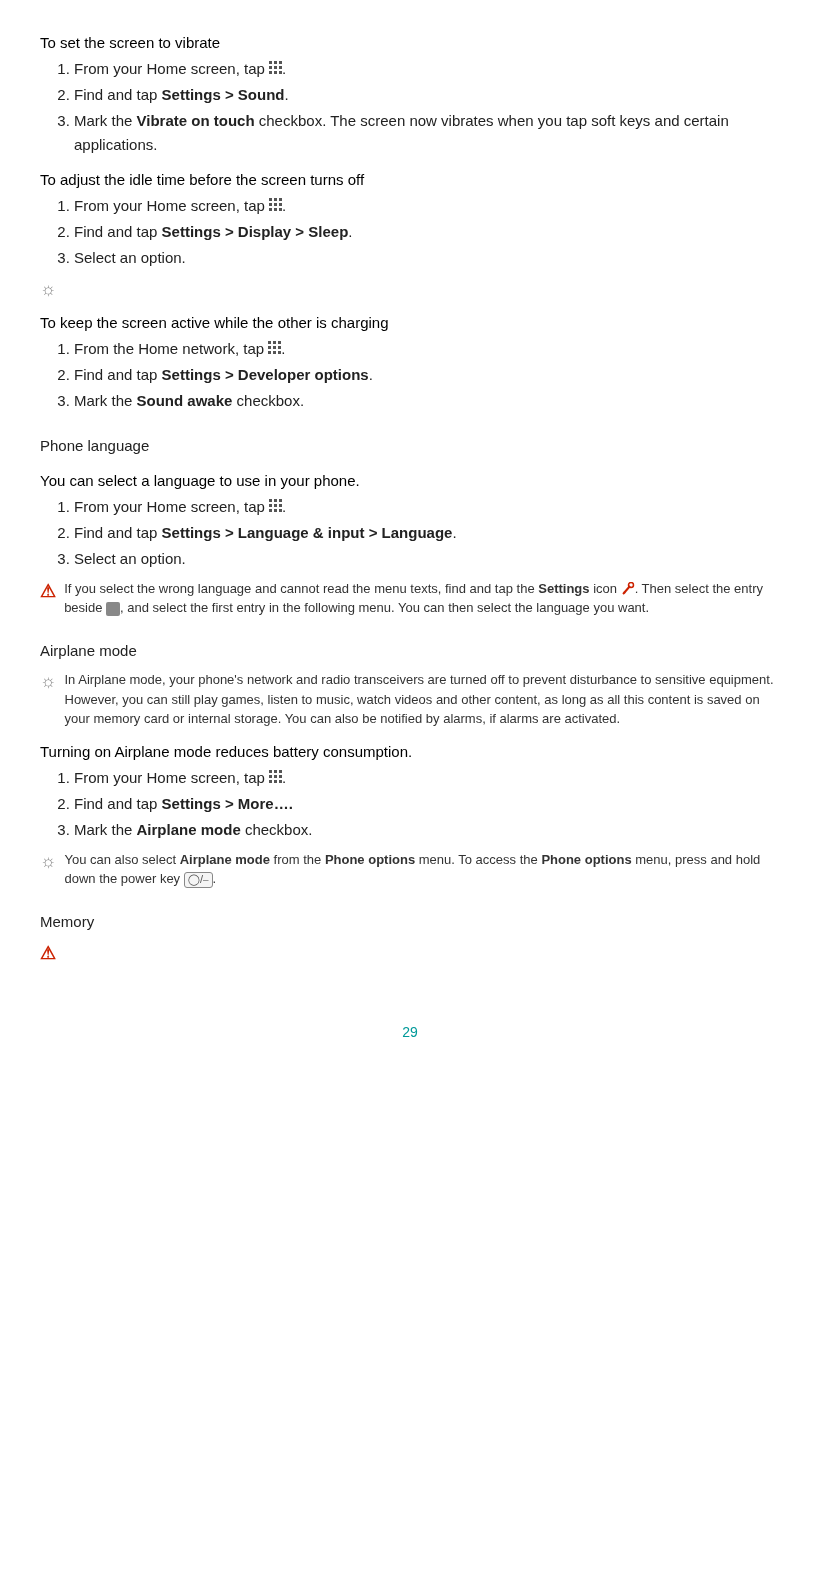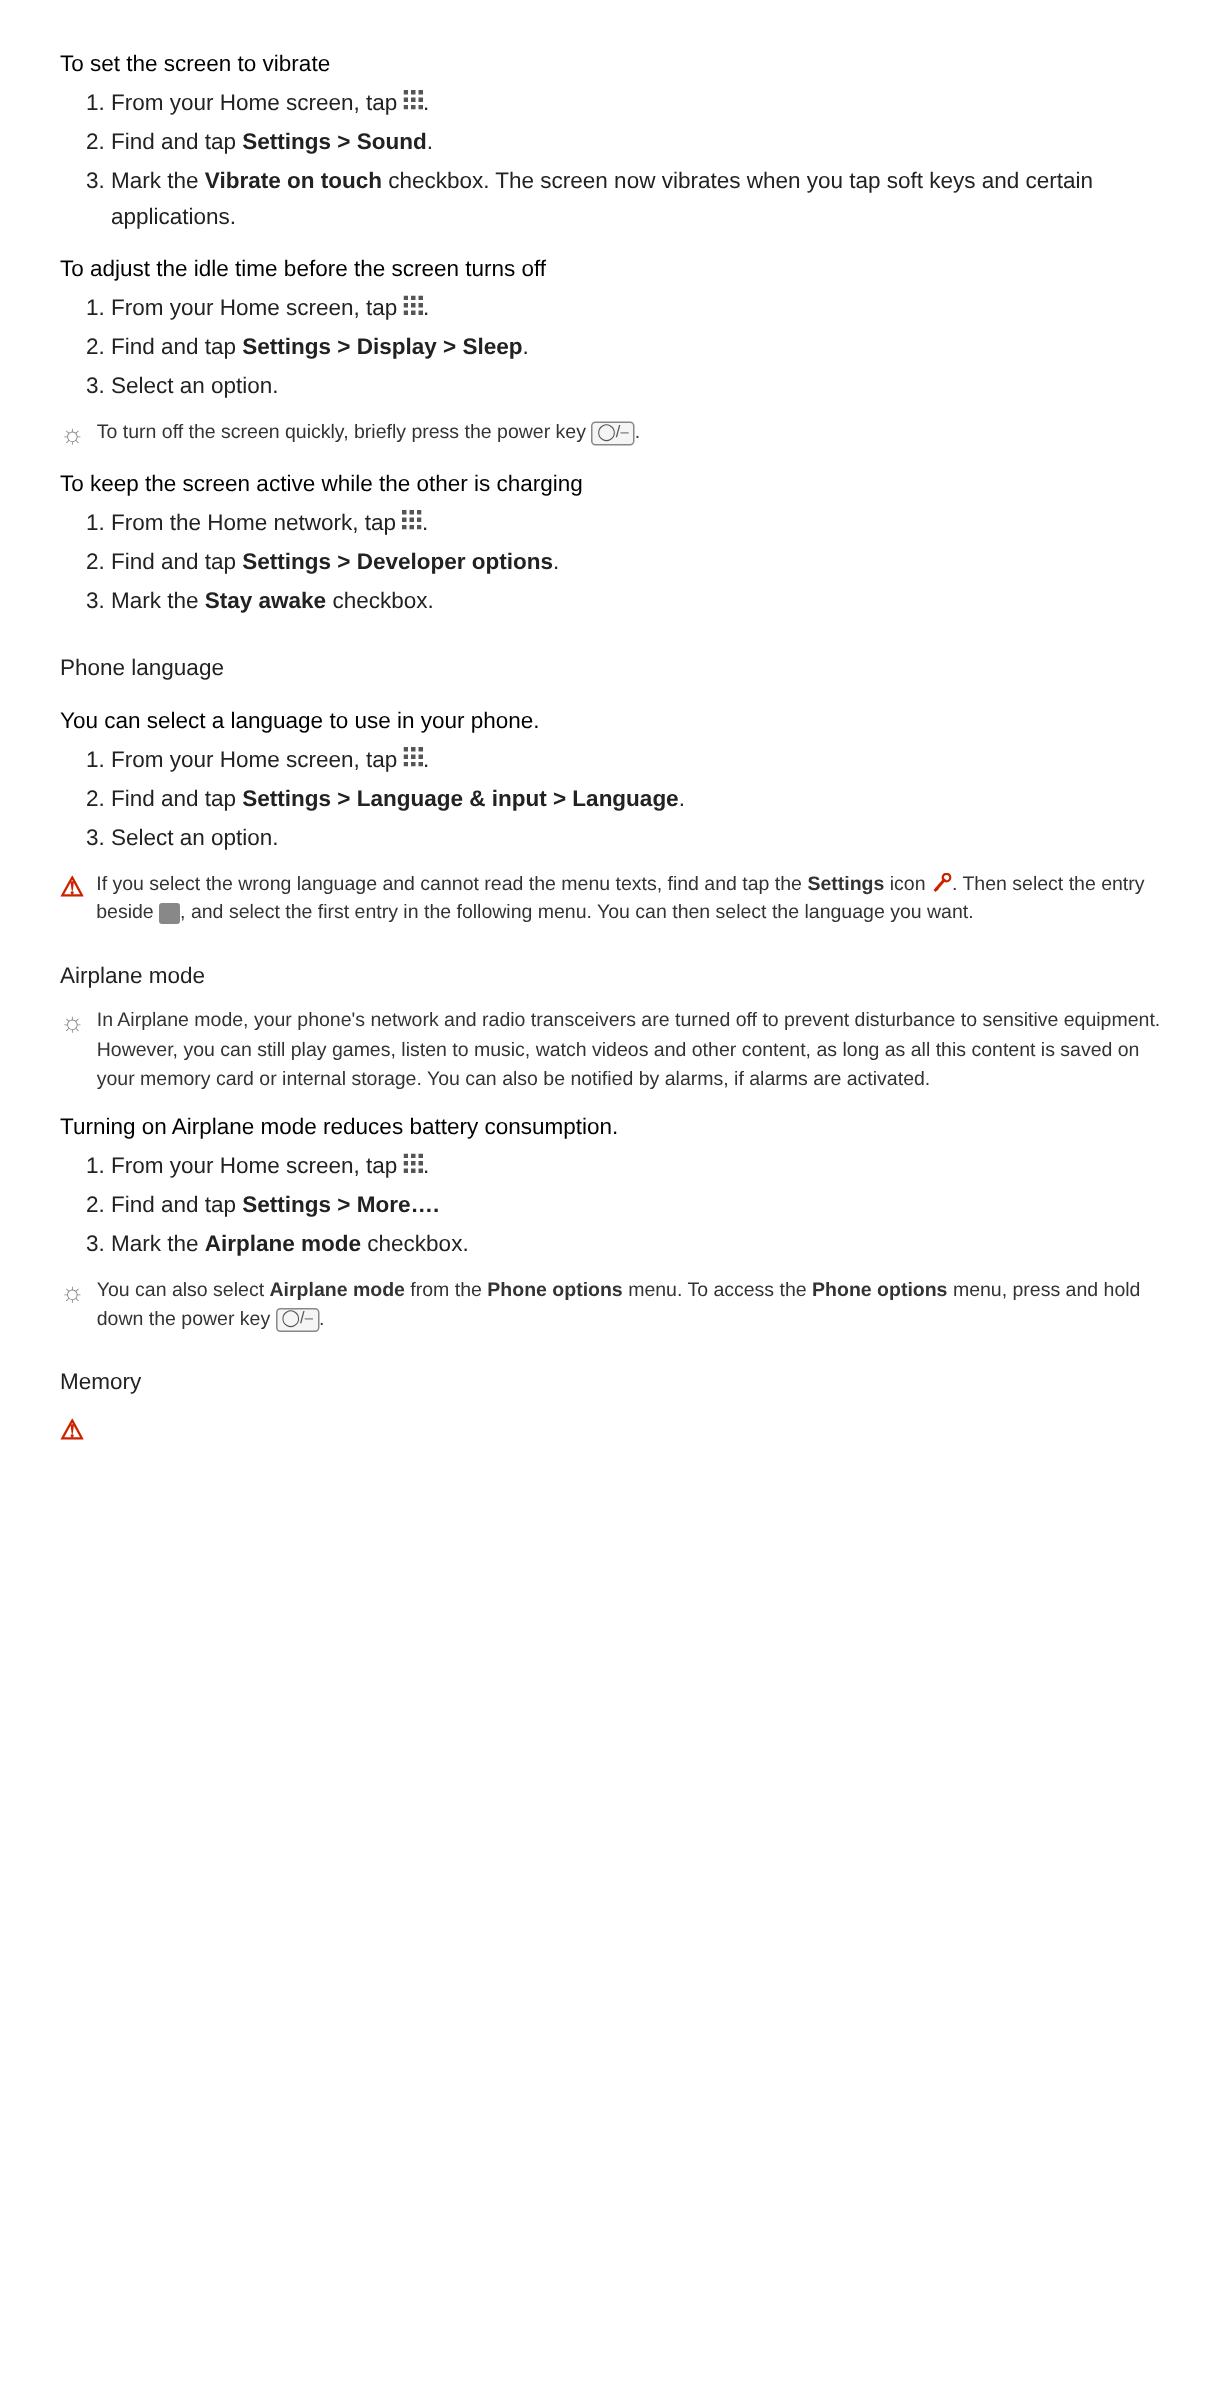--- a/index.html
+++ b/index.html
@@ -143,23 +143,20 @@
   <li>
     <span>Find and tap <b>Settings &gt; Display &gt; Sleep</b>.</span>
   </li>
   <li>
     <span>Select an option.</span>
   </li>
 </ol>
 
 <div class="tip-box">
   <span class="tip-icon">☼</span>
-  <span class="tip-text">
-    To turn off the screen quickly, briefly press the power key <span class="power-key">◯/⎯</span>.
-  </span>
 </div>
 
 <p class="section-heading">To keep the screen active while the other is charging</p>
 
 <ol>
   <li>
     <span>From the Home network, tap </span><span><svg width="13" height="13" viewBox="0 0 13 13" fill="none" xmlns="http://www.w3.org/2000/svg">
           <rect x="0" y="0" width="3" height="3" fill="#555"></rect>
           <rect x="5" y="0" width="3" height="3" fill="#555"></rect>
           <rect x="10" y="0" width="3" height="3" fill="#555"></rect>
@@ -168,21 +165,21 @@
           <rect x="10" y="5" width="3" height="3" fill="#555"></rect>
           <rect x="0" y="10" width="3" height="3" fill="#555"></rect>
           <rect x="5" y="10" width="3" height="3" fill="#555"></rect>
           <rect x="10" y="10" width="3" height="3" fill="#555"></rect>
         </svg></span><span>.</span>
   </li>
   <li>
     <span>Find and tap <b>Settings &gt; Developer options</b>.</span>
   </li>
   <li>
-    <span>Mark the <b>Stay awake</b> checkbox.</span>
+    <span>Mark the <b>Sound awake</b> checkbox.</span>
   </li>
 </ol>
 
 <h2 class="section-title"></h2>
 
 <p class="section-body">Phone language</p>
 
 <p class="section-heading">You can select a language to use in your phone.</p>
 
 <ol>
@@ -266,13 +263,14 @@
 <h2 class="section-title"></h2>
 
 <p class="section-body">Memory</p>
 
 <div class="tip-box">
   <span class="tip-icon warn">⚠</span>
   <span class="tip-text"></span>
 </div>
 
 <div class="footer">
+  <span class="page-num">29</span>
 </div>
 
 </body></html>

